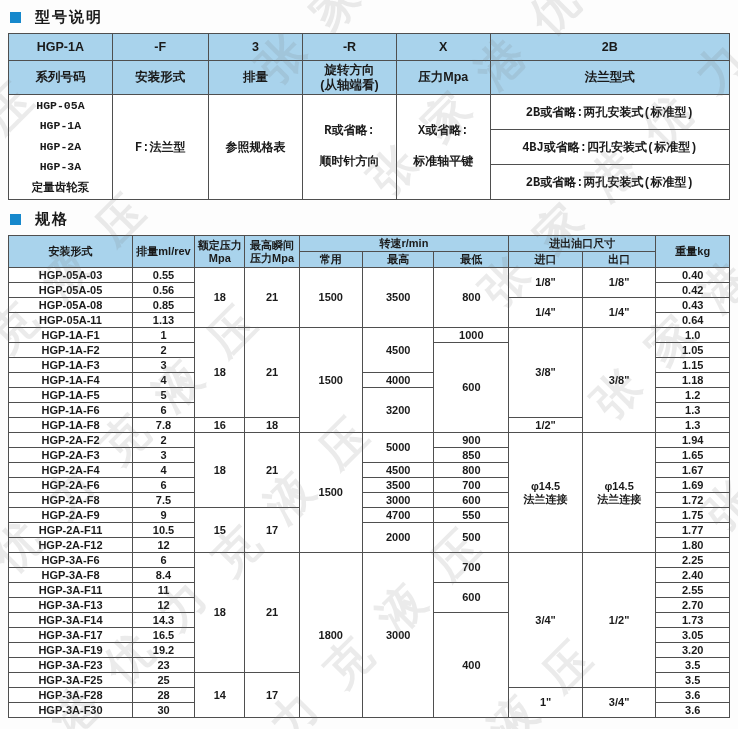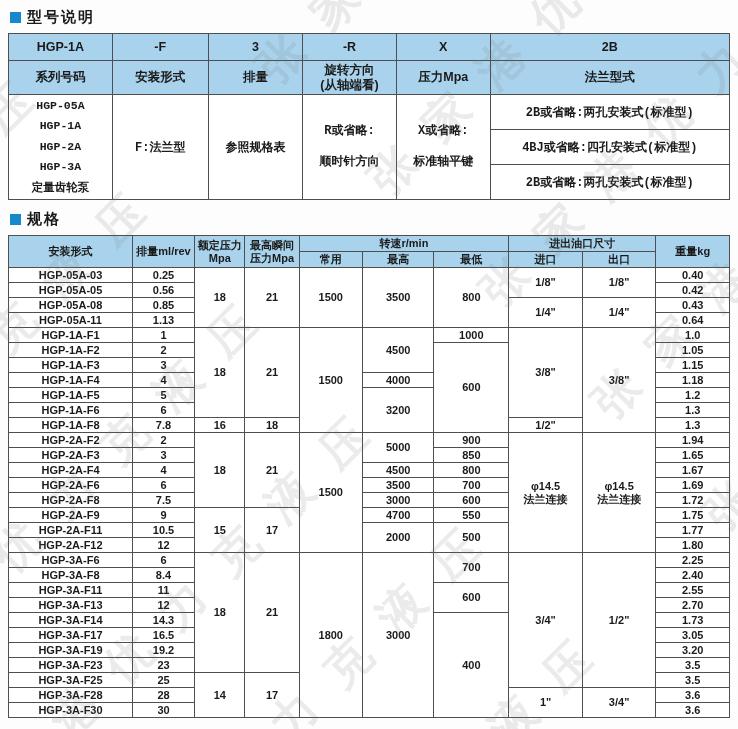--- a/index.html
+++ b/index.html
@@ -8,21 +8,21 @@
     --border:#4f4f4f;
     --text:#1a1a1a;
   }
   html,body{margin:0;padding:0;}
   body{
     width:738px;height:729px;overflow:hidden;position:relative;
     background:#fdfdfd;color:var(--text);
     font-family:"Liberation Sans","DejaVu Sans",sans-serif;
   }
   .page{position:absolute;inset:0;padding:6px 8px;box-sizing:border-box;}
-  .sec-title{display:flex;align-items:center;gap:6px;font-size:15px;font-weight:700;
+  .sec-title{display:flex;align-items:center;gap:14px;font-size:15px;font-weight:700;
     letter-spacing:2px;margin:2px 0 6px 2px;}
   .sq{width:11px;height:11px;background:var(--accent);flex:0 0 auto;}
   table{border-collapse:collapse;width:100%;table-layout:fixed;padding-left:28px;}
   td,th{border:1px solid var(--border);text-align:center;vertical-align:middle;
     white-space:pre-line;padding:0 1px;overflow:hidden;}
   th{background:var(--blue);font-weight:700;}
   
   .model-table{margin-bottom:10px;}
   .model-table th{font-size:12.5px;}
   .model-table .code-row th{height:26px;}
@@ -136,21 +136,21 @@
           <th>常用</th>
           <th>最高</th>
           <th>最低</th>
           <th>进口</th>
           <th>出口</th>
         </tr>
       </thead>
     <tbody>
         <tr>
           <td>HGP-05A-03</td>
-          <td>0.25</td>
+          <td>0.55</td>
           <td rowspan="4">18</td>
           <td rowspan="4">21</td>
           <td rowspan="4">1500</td>
           <td rowspan="4">3500</td>
           <td rowspan="4">800</td>
           <td rowspan="2">1/8"</td>
           <td rowspan="2">1/8"</td>
           <td>0.40</td>
         </tr>
         <tr>

